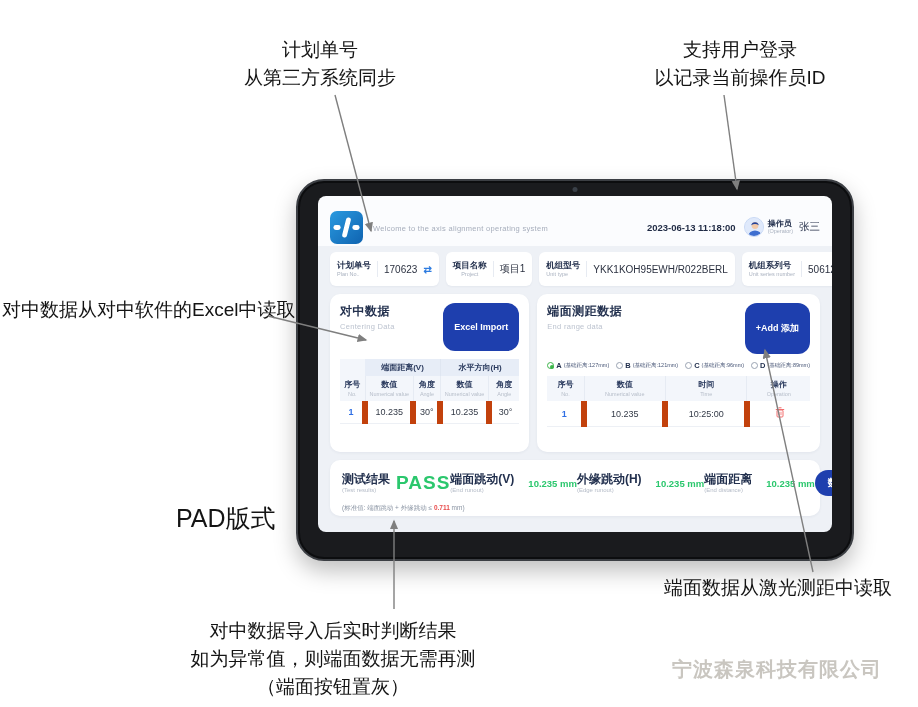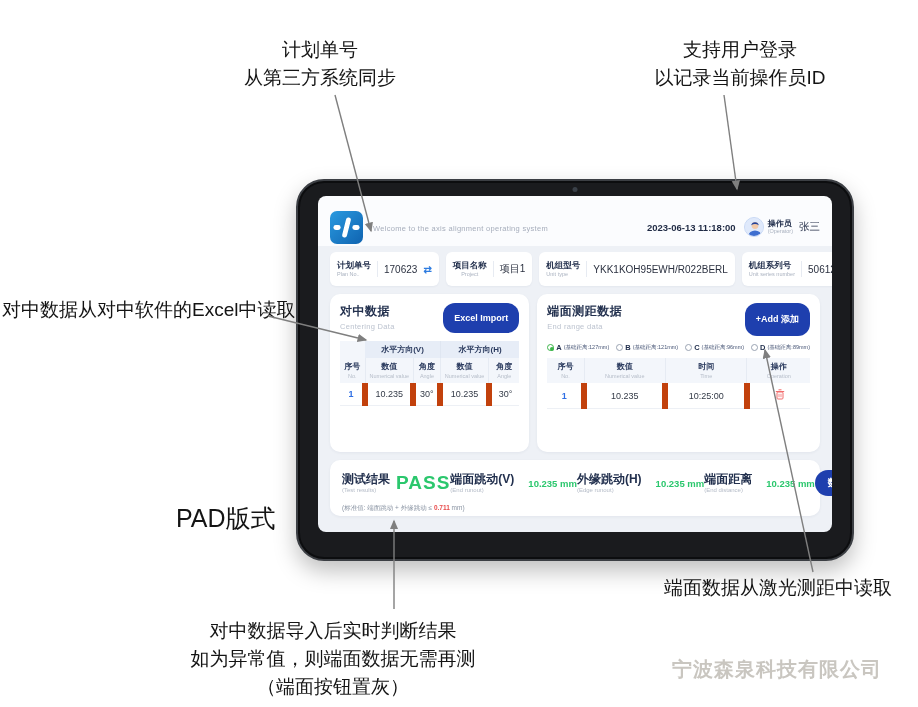--- a/index.html
+++ b/index.html
@@ -48,21 +48,21 @@
   .fvalue { font-size:10px; color:#2b3140; white-space:nowrap; }
   .sync { font-size:10px; color:#2e7ce0; font-weight:bold; cursor:pointer; }
 
   
   .main-row { display:flex; gap:8px; margin-top:8px; height:158px; }
   .panel { background:#fff; border-radius:10px; flex:1; padding:9px 10px; box-shadow:0 1px 3px rgba(30,50,90,.06); }
   .panel-head { display:flex; align-items:flex-start; justify-content:space-between; }
   .p-title { font-size:12px; font-weight:bold; color:#22304e; letter-spacing:.5px; }
   .p-sub { font-size:7.5px; color:#bcc3cf; margin-top:2px; letter-spacing:.3px; }
   .btn { background:#1e3fae; color:#fff; border:none; border-radius:12px; font-size:9px; font-weight:bold;
-         padding:10px 11px; cursor:pointer; font-family:"Liberation Sans",sans-serif; white-space:nowrap; }
+         padding:19px 11px; cursor:pointer; font-family:"Liberation Sans",sans-serif; white-space:nowrap; }
 
   table { border-collapse:collapse; width:100%; margin-top:8px; }
   .grp-row th { background:#e7edf7; font-size:8px; font-weight:bold; color:#2a3a5e; padding:3px 0; }
   .hdr-row th { background:#f3f6fb; padding:3px 0 4px 0; border-left:1px solid #e6ebf3; }
   .hdr-row th:first-child { border-left:none; }
   .hz { font-size:8px; font-weight:bold; color:#2a3a5e; }
   .he { font-size:5.5px; color:#b6bdc9; font-weight:normal; margin-top:1px; }
   .data-row td { background:#fff; font-size:9px; color:#333a47; text-align:center; padding:6px 0;
                  border-bottom:1px solid #edf0f5; border-left:6px solid #c2410c; }
   .data-row td:first-child { border-left:none; color:#2f6fe4; font-weight:bold; }
@@ -193,21 +193,21 @@
             <div>
               <div class="p-title">对中数据</div>
               <div class="p-sub">Centering  Data</div>
             </div>
             <button class="btn">Excel Import</button>
           </div>
           <table>
             <tbody>
                 <tr class="grp-row">
               <th style="width:14%; background:#f3f6fb;"></th>
-              <th colspan="2">水平方向(V)</th>
+              <th colspan="2">端面距离(V)</th>
               <th colspan="2" style="border-left:1px solid #dfe6f1;">水平方向(H)</th>
             </tr>
             <tr class="hdr-row">
               <th style="width:14%;">
                     <div class="hz">序号</div>
                     <div class="he">No.</div>
                   </th>
               <th style="width:27%;">
                     <div class="hz">数值</div>
                     <div class="he">Numerical value</div>

